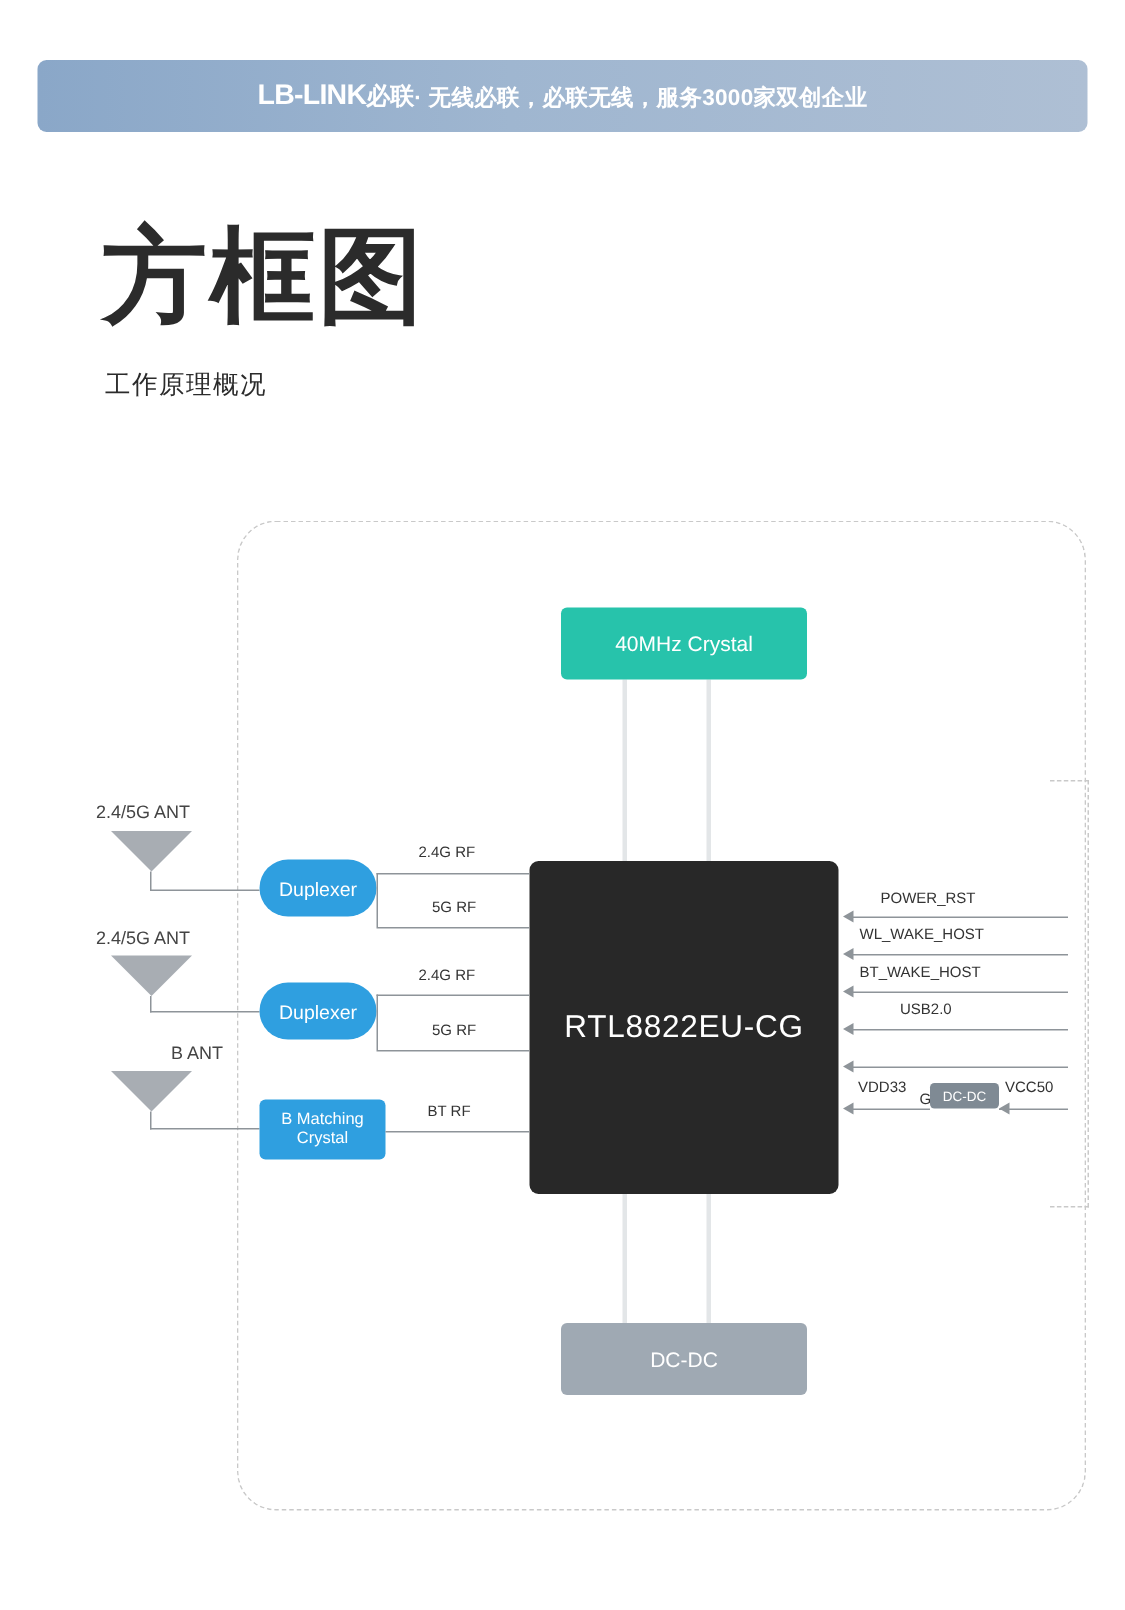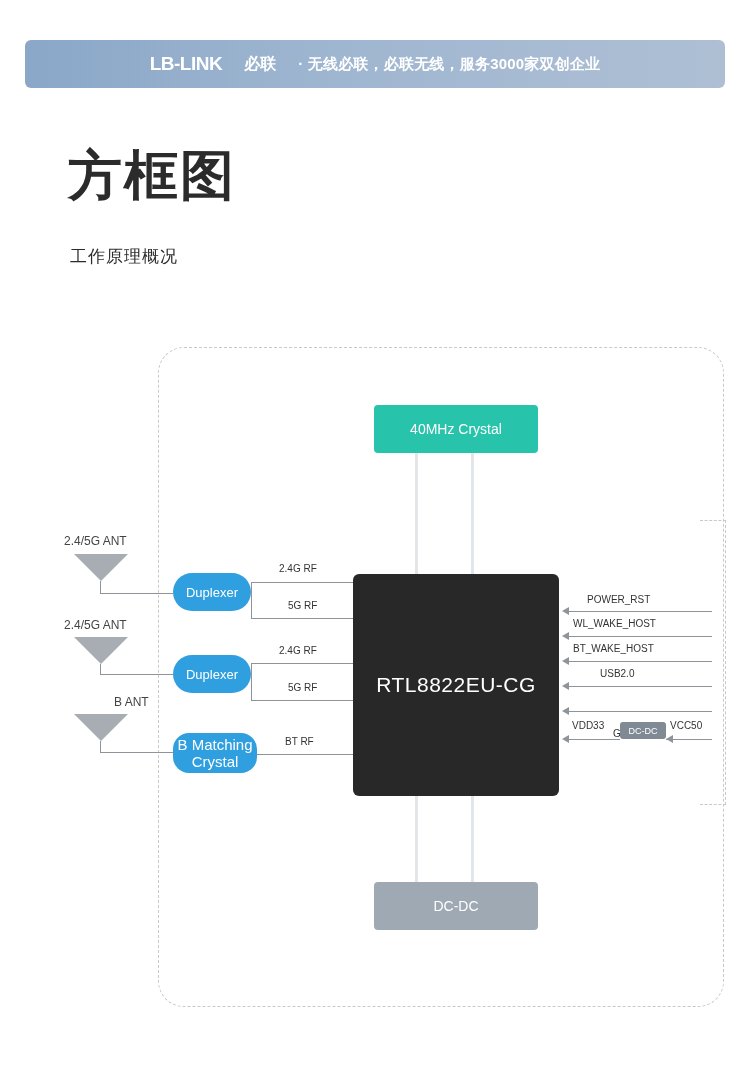--- a/index.html
+++ b/index.html
@@ -23,22 +23,22 @@
     width: 700px;
     height: 48px;
     border-radius: 6px;
     background: linear-gradient(90deg, #8aa7c8 0%, #9fb6d0 45%, #aebfd4 100%);
     display: flex;
     align-items: center;
     justify-content: center;
   }
   .banner-inner {
     display: flex;
-    align-items: center;
-    gap: 22px;
+    align-items: flex-end;
+    gap: 0;
     color: #ffffff;
   }
   .brand-logo {
     font-size: 19px;
     font-weight: bold;
     letter-spacing: -0.5px;
     color: #ffffff;
     font-family: "Liberation Sans", sans-serif;
   }
   .brand-cn {
@@ -51,21 +51,21 @@
     font-weight: bold;
     color: #ffffff;
     letter-spacing: 0.2px;
   }
 
   
   .title-main {
     position: absolute;
     left: 68px;
     top: 146px;
-    font-size: 54px;
+    font-size: 70px;
     font-weight: bold;
     color: #2b2b2b;
     letter-spacing: 2px;
     line-height: 1.1;
   }
   .title-sub {
     position: absolute;
     left: 70px;
     top: 245px;
     font-size: 17px;
@@ -172,27 +172,27 @@
   .dup1 { left: 157px; top: 243px; }
   .dup2 { left: 157px; top: 325px; }
 
   .bmatch {
     position: absolute;
     left: 157px;
     top: 403px;
     width: 84px;
     height: 40px;
     background: #2f9fe0;
-    border-radius: 16px;
+    border-radius: 4px;
     color: #ffffff;
     display: flex;
     align-items: center;
     justify-content: center;
     text-align: center;
-    font-size: 15px;
+    font-size: 11px;
     line-height: 1.15;
   }
 
   
   .ant {
     position: absolute;
     width: 0;
     height: 0;
     border-left: 27px solid transparent;
     border-right: 27px solid transparent;

